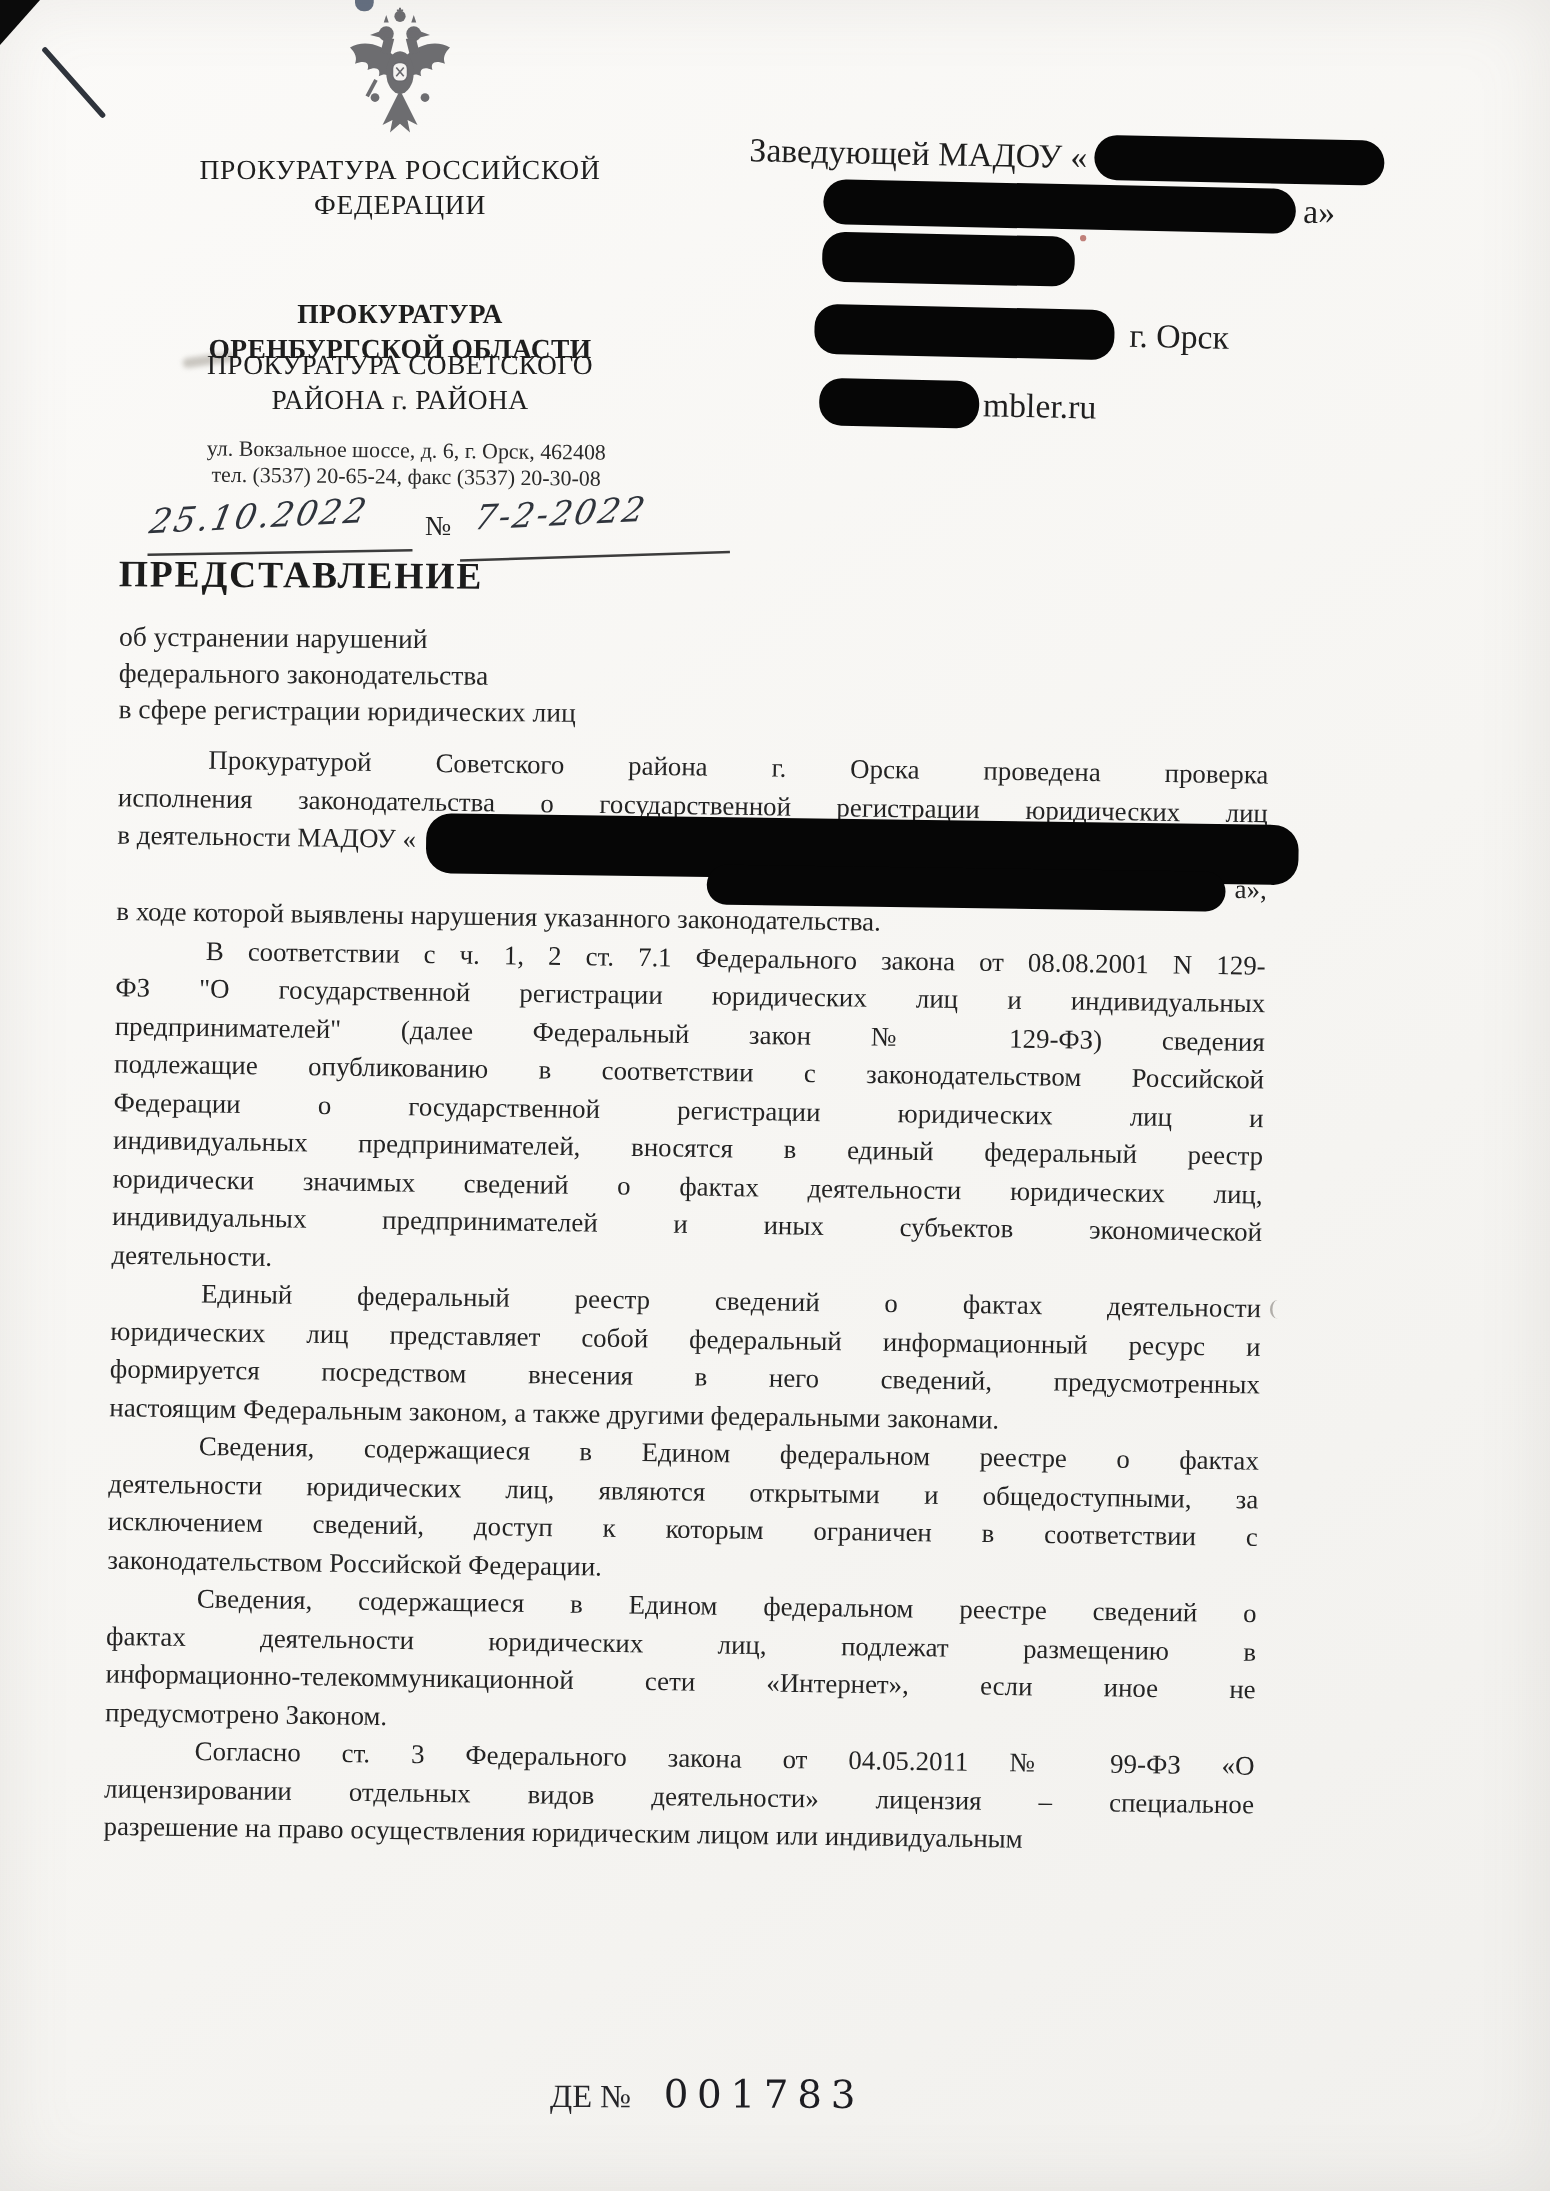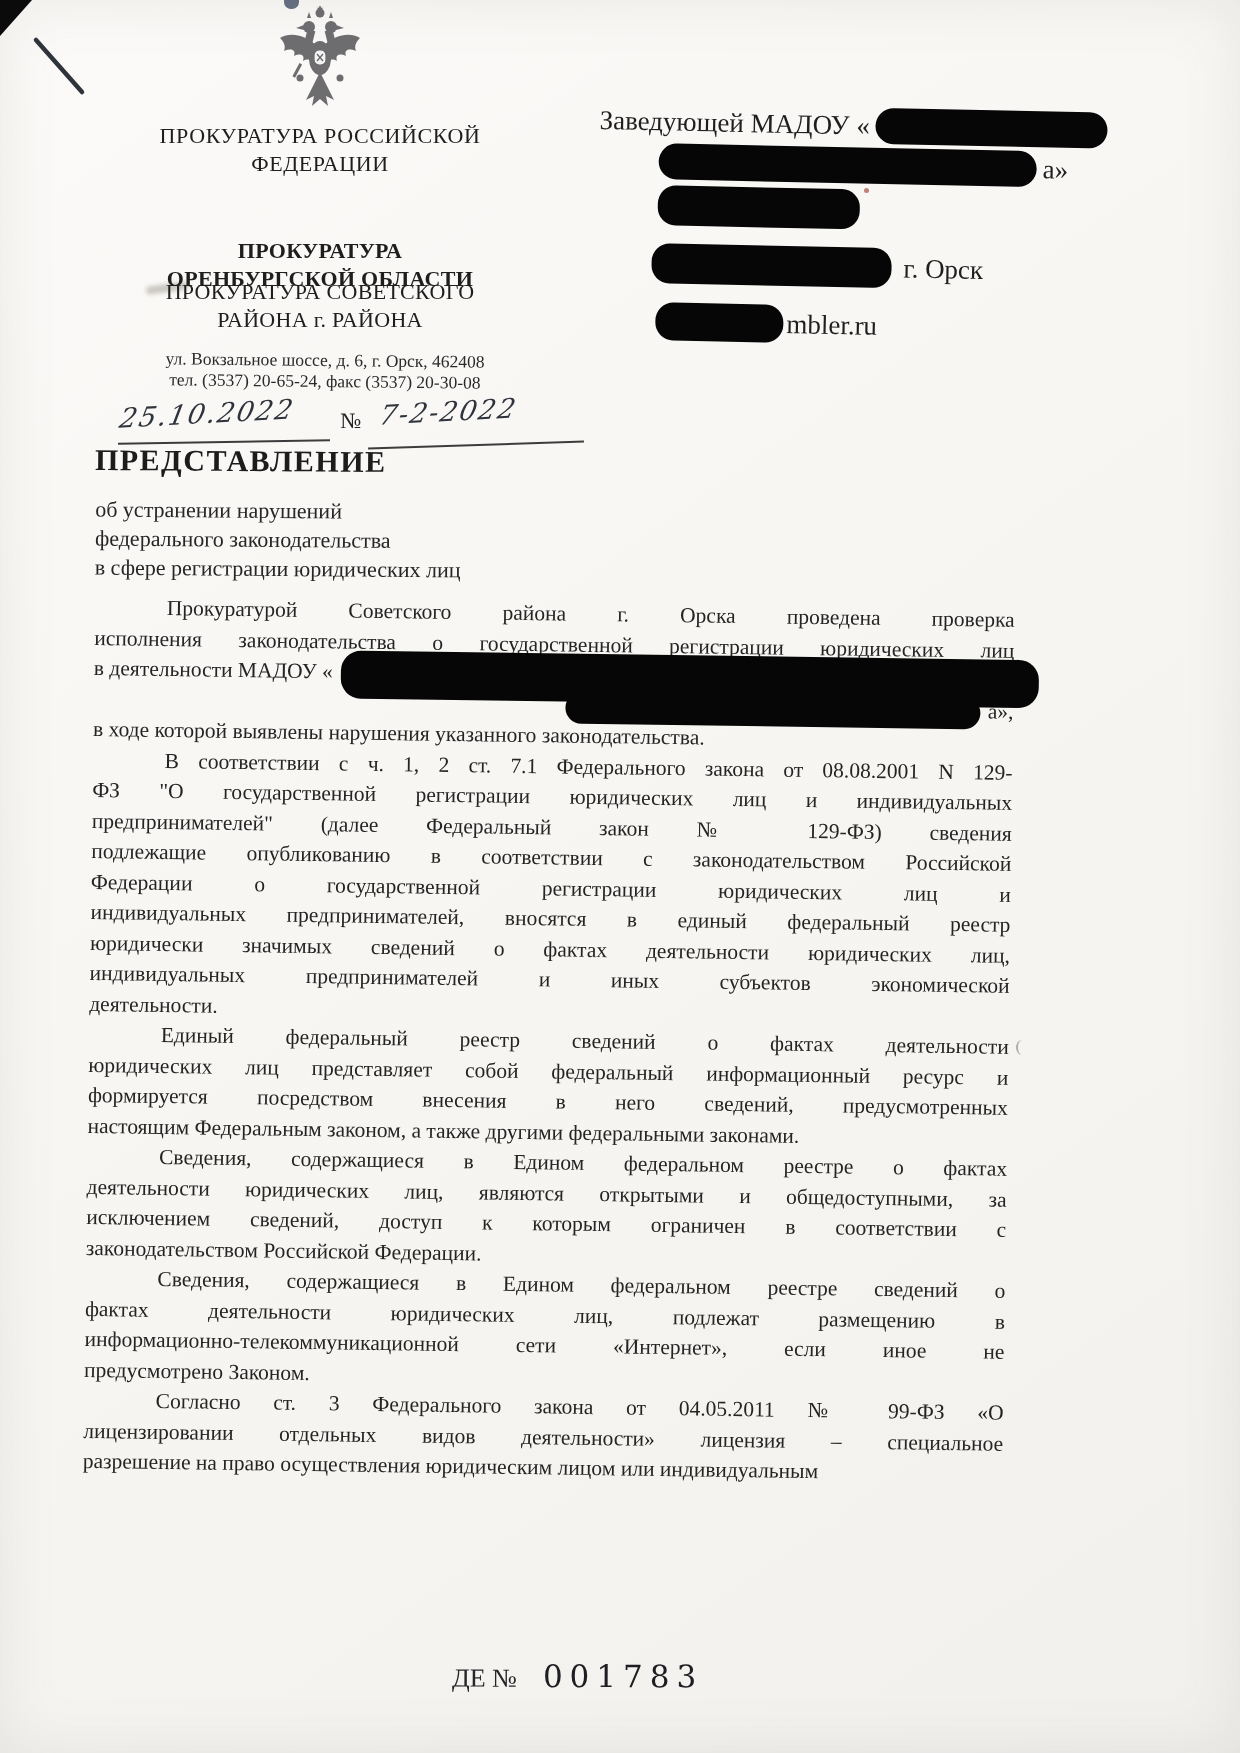--- a/index.html
+++ b/index.html
@@ -66,21 +66,21 @@
   .bl-last{text-align-last:left;}
   .bl-ind{padding-left:72px;}
   .bl-flex{display:flex;align-items:flex-start;text-align:left;}
   .bl-flex .t{line-height:30.5px;white-space:nowrap;}
   .bbar{background:#060606;}
   .b1{flex:1;height:48px;margin:-6px -25px 0 8px;border-radius:20px;}
   .b2{width:438px;height:32px;border-radius:16px;margin-top:1px;}
   .bsp{width:498px;}
   .suffix{margin-left:7px;}
   
-  .stamp{position:absolute;left:452px;top:1658px;font-size:26px;color:#26262a;
+  .stamp{position:absolute;left:440px;top:1658px;font-size:26px;color:#26262a;
     transform:rotate(.2deg);}
   .stamp .num{font-family:"DejaVu Serif",serif;font-size:31px;letter-spacing:7px;
     margin-left:26px;color:#1d1d22;}
 </style>
 </head>
 <body>
 
 <div class="page">
 
   <div class="corner"></div>

